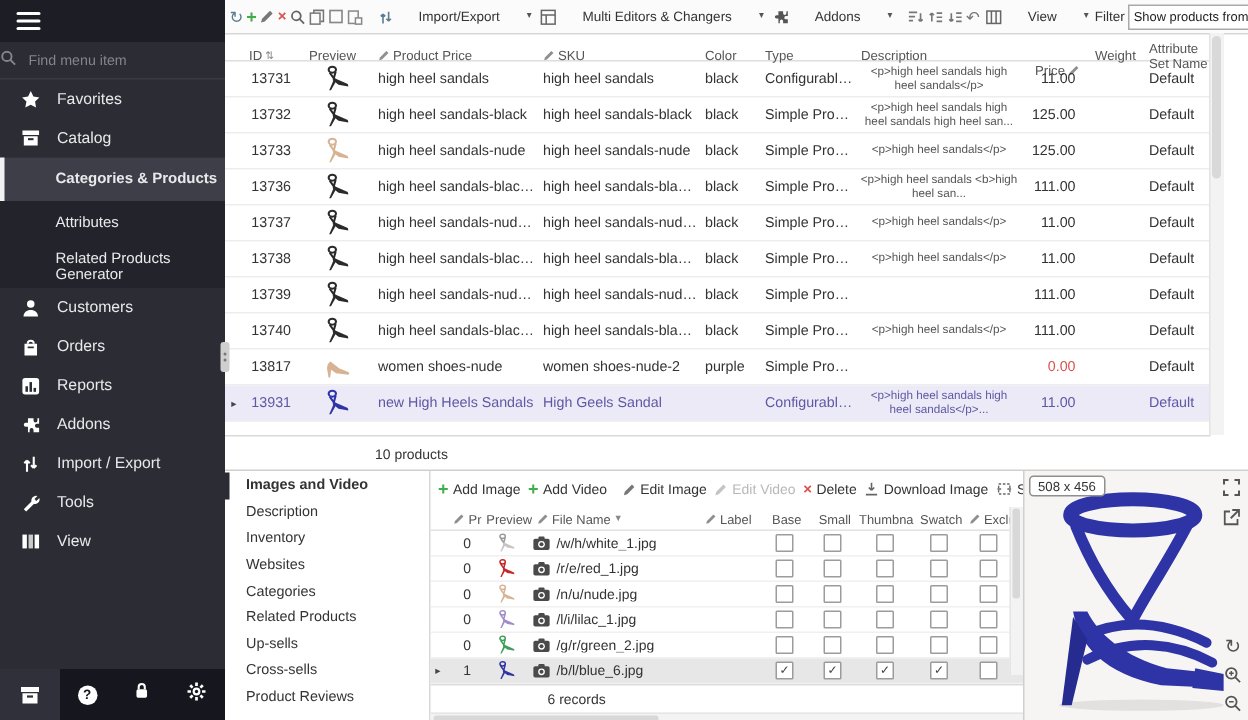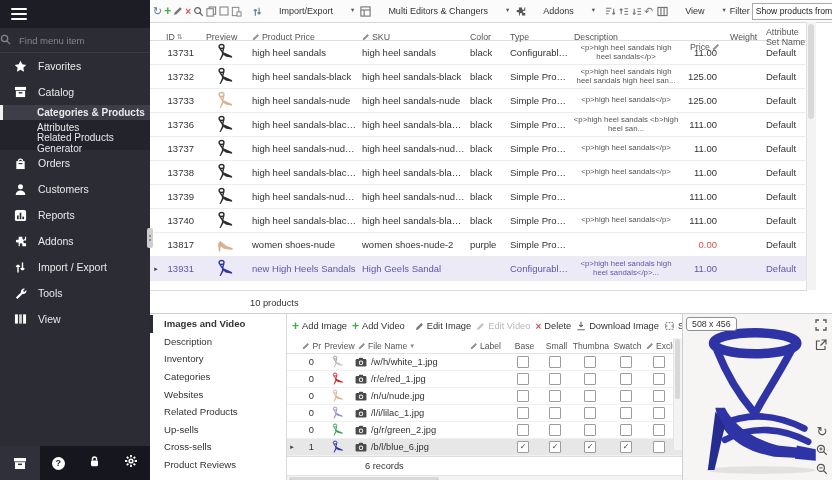--- a/index.html
+++ b/index.html
@@ -6,21 +6,21 @@
   .app{position:relative;width:832px;height:480px;background:#fff;overflow:hidden;
        font-family:"Liberation Sans","DejaVu Sans",sans-serif;color:#333}
   
   .sidebar{position:absolute;left:0;top:0;width:150px;height:480px;background:#2c2c34;color:#e9e9ec;z-index:5}
   .sb-top{height:28px;background:#1d1d26;display:flex;align-items:center;padding-left:11px}
   .burger span{display:block;width:16px;height:2.2px;background:#fff;margin:2.6px 0;border-radius:1px}
   .sb-search{height:24px;display:flex;align-items:center;gap:8px;color:#84848e;font-size:9.5px;border-bottom:1px solid #3a3a44}
   .sb-item{height:26px;display:flex;align-items:center;gap:11px;padding-left:13px;font-size:10.5px;cursor:pointer}
   .sb-item .ic{width:14px;display:flex;justify-content:center}
   .sb-sub{background:#23232b}
-  .sb-subitem{height:15px;display:flex;align-items:center;padding-left:37px;font-size:10px;cursor:pointer;position:relative}
+  .sb-subitem{height:29px;display:flex;align-items:center;padding-left:37px;font-size:10px;cursor:pointer;position:relative}
   .sb-subitem.sel{background:#3e3e48;font-weight:bold}
   .sb-subitem.sel::before{content:"";position:absolute;left:0;top:0;bottom:0;width:3px;background:#f2f2f2}
   .sb-bottom{position:absolute;left:0;bottom:0;width:100%;height:34px;background:#16161e;display:flex;align-items:center}
   .sb-tile{width:40px;height:34px;background:#30303a;display:flex;align-items:center;justify-content:center}
   .sb-bicons{flex:1;display:flex;justify-content:space-around;align-items:center}
   .help-dot{width:13px;height:13px;border-radius:50%;background:#fff;color:#16161e;font-size:9px;font-weight:bold;display:flex;align-items:center;justify-content:center}
   
   .main{position:absolute;left:150px;top:0;right:0;height:480px;background:#fff}
   .toolbar{position:absolute;left:0;top:0;right:0;height:22px;background:#fbfbfb;border-bottom:1px solid #d7d7d7;
            display:flex;align-items:center;gap:2px;padding:0 3px;font-size:9px;color:#333;white-space:nowrap;overflow:hidden}
@@ -136,35 +136,35 @@
           <div class="sb-subitem">
             <span>Attributes</span>
           </div>
           <div class="sb-subitem">
             <span>Related Products Generator</span>
           </div>
         </div>
         <div class="sb-item">
           <span class="ic">
             <svg width="13" height="13" viewBox="0 0 14 14">
+              <circle cx="7" cy="4" r="2.7" fill="#fff"></circle>
+              <path fill="#fff" d="M1.8 13c0-3.1 2.3-4.8 5.2-4.8s5.2 1.7 5.2 4.8z"></path>
+            </svg>
+          </span>
+                 <span>Customers</span>
+        </div>
+        <div class="sb-item">
+          <span class="ic">
+            <svg width="13" height="13" viewBox="0 0 14 14">
               <path fill="#fff" d="M2.5 4.5h9V13h-9z"></path>
               <path d="M4.8 4.5a2.2 2.2 0 014.4 0" fill="none" stroke="#fff" stroke-width="1.4"></path>
               <rect x="4.8" y="6.5" width="4.4" height="1.2" fill="#2c2c34"></rect>
             </svg>
           </span>
                  <span>Orders</span>
-        </div>
-        <div class="sb-item">
-          <span class="ic">
-            <svg width="13" height="13" viewBox="0 0 14 14">
-              <circle cx="7" cy="4" r="2.7" fill="#fff"></circle>
-              <path fill="#fff" d="M1.8 13c0-3.1 2.3-4.8 5.2-4.8s5.2 1.7 5.2 4.8z"></path>
-            </svg>
-          </span>
-                 <span>Customers</span>
         </div>
         <div class="sb-item">
           <span class="ic">
             <svg width="13" height="13" viewBox="0 0 14 14">
               <rect x="1" y="1" width="12" height="12" rx="2" fill="#fff"></rect>
               <rect x="3.2" y="7" width="1.8" height="4" fill="#2c2c34"></rect>
               <rect x="6.1" y="4" width="1.8" height="7" fill="#2c2c34"></rect>
               <rect x="9" y="8.2" width="1.8" height="2.8" fill="#2c2c34"></rect>
             </svg>
           </span>
@@ -633,24 +633,24 @@
           <div class="tab sel">
             <span>Images and Video</span>
           </div>
           <div class="tab">
             <span>Description</span>
           </div>
           <div class="tab">
             <span>Inventory</span>
           </div>
           <div class="tab">
+            <span>Websites</span>
+          </div>
+          <div class="tab">
             <span>Categories</span>
-          </div>
-          <div class="tab">
-            <span>Websites</span>
           </div>
           <div class="tab">
             <span>Related Products</span>
           </div>
           <div class="tab">
             <span>Up-sells</span>
           </div>
           <div class="tab">
             <span>Cross-sells</span>
           </div>

